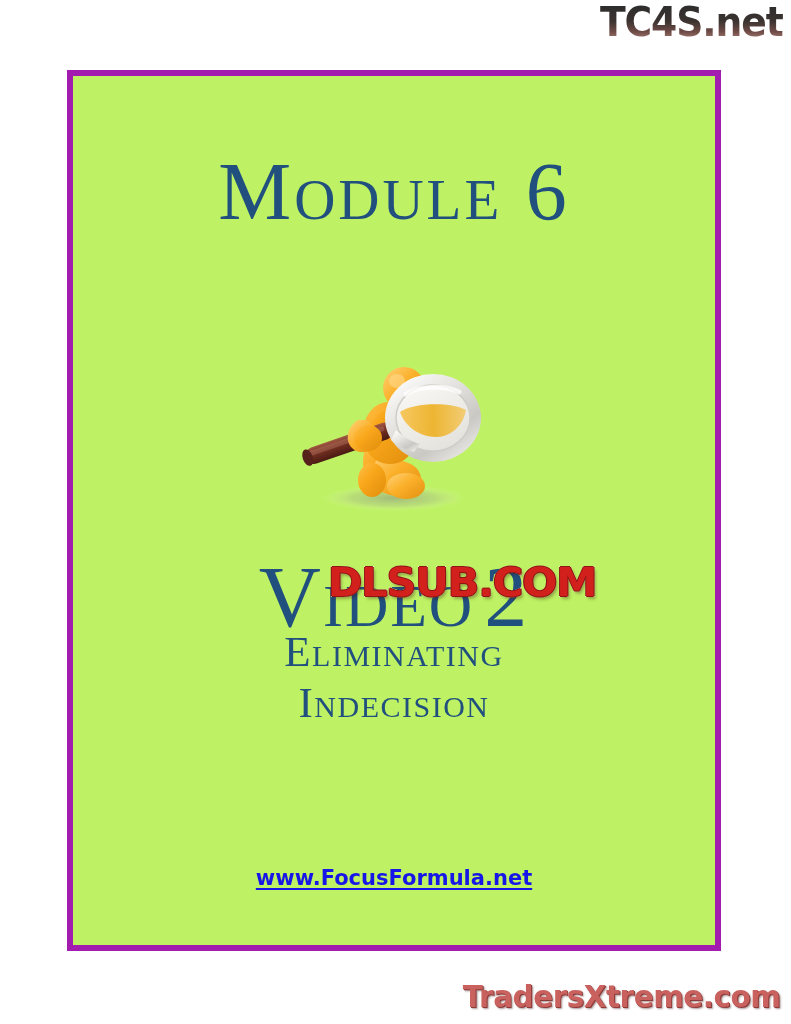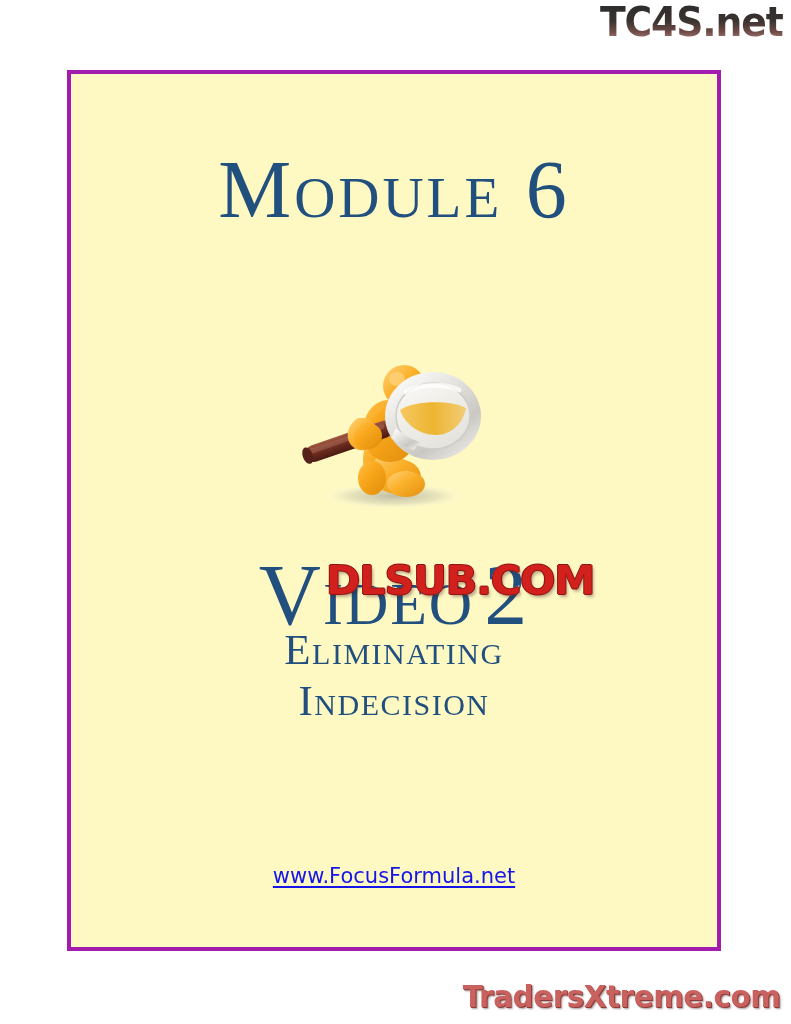--- a/index.html
+++ b/index.html
@@ -71,22 +71,22 @@
     user-select: none;
   }
 
   
   .page {
     position: absolute;
     left: 67px;
     top: 70px;
     width: 654px;
     height: 881px;
-    border: 4px solid #a21caf;
-    background: #fef9c3;
+    border: 6px solid #a21caf;
+    background: #bef264;
     box-sizing: border-box;
     padding-left: 7px;
   }
 
   .page-inner {
     position: absolute;
     inset: 0;
     display: flex;
     flex-direction: column;
     align-items: center;
@@ -204,21 +204,21 @@
   
   .weblink-wrap {
     position: absolute;
     top: 790px;
     left: 0;
     right: 0;
     text-align: center;
   }
   .weblink {
     font-family: "DejaVu Sans", sans-serif;
-    font-weight: normal;
+    font-weight: bold;
     font-size: 21px;
     color: #1616e8;
     text-decoration: underline;
     text-underline-offset: 3px;
     white-space: nowrap;
   }
 </style>
 </head>
 <body>
 

